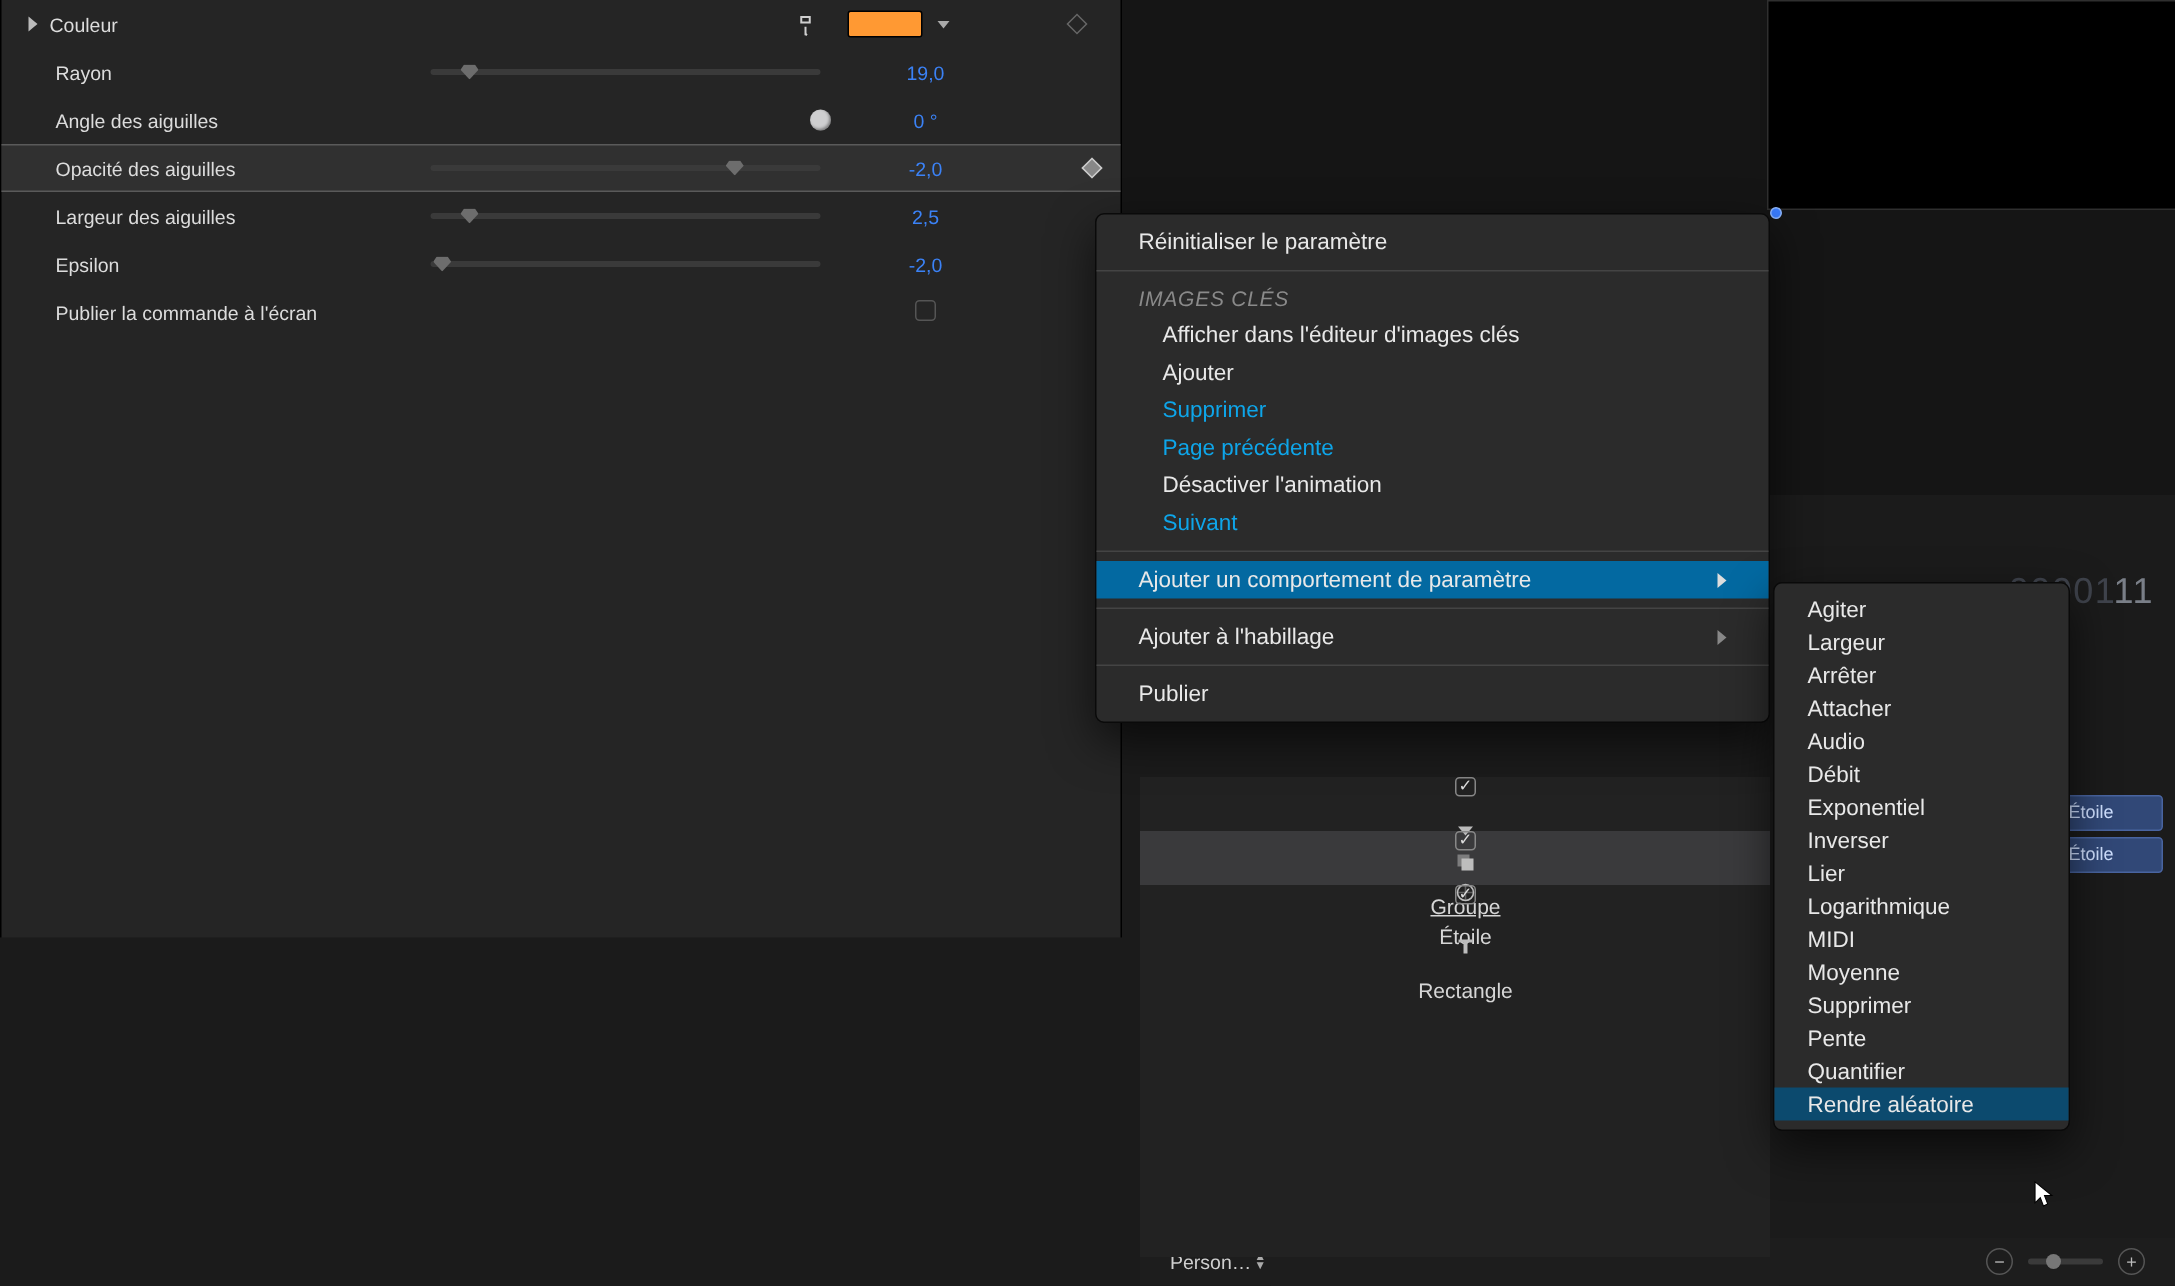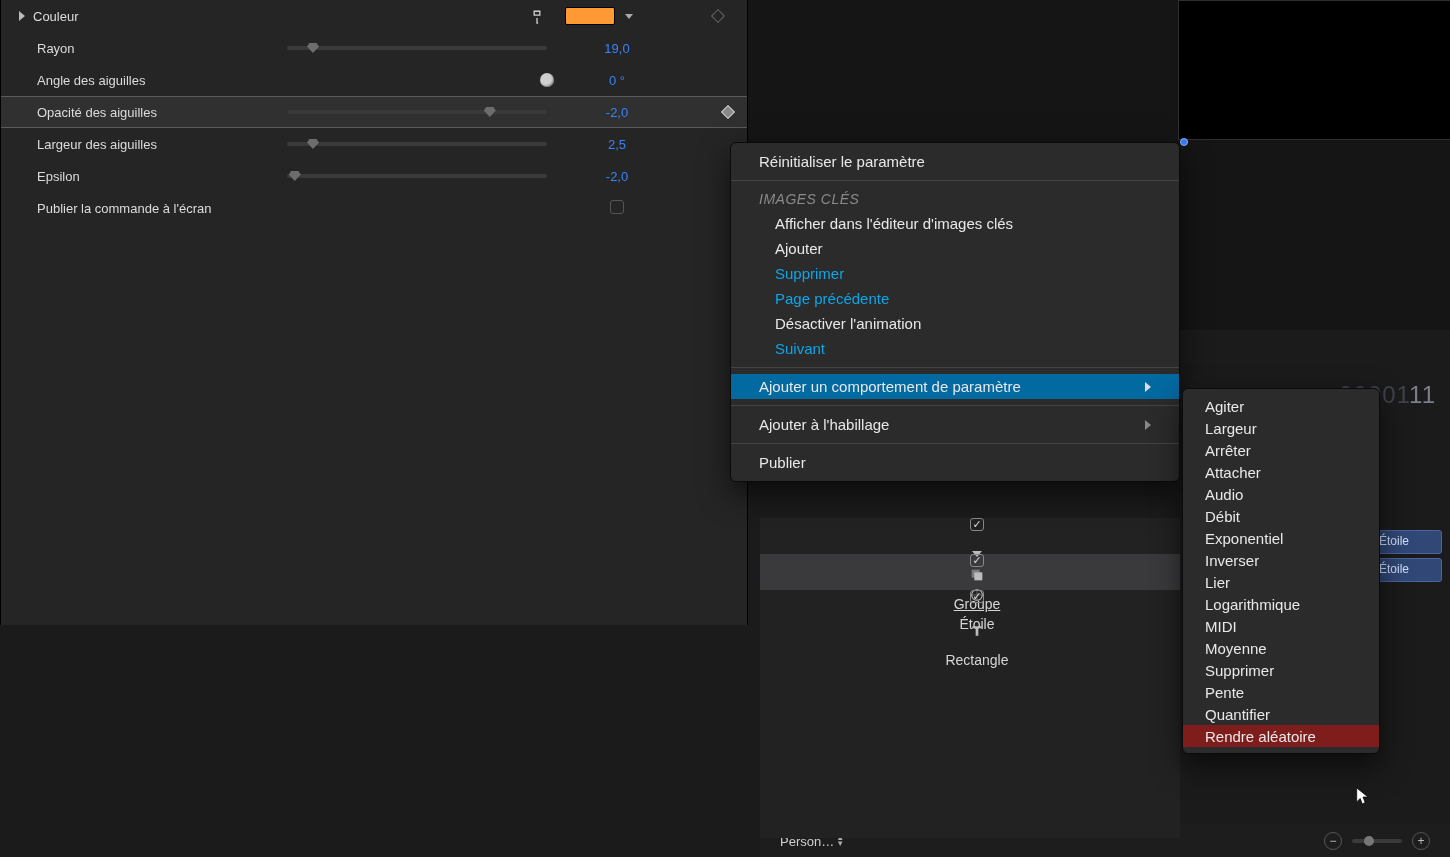--- a/index.html
+++ b/index.html
@@ -111,21 +111,21 @@
   .submenu-arrow.dim { border-left-color: #888; }
 
   
   .submenu {
     position: absolute; left: 1182px; top: 388px; width: 198px;
     background: #2b2b2b; border: 1px solid #0a0a0a; border-radius: 6px;
     box-shadow: 0 12px 30px rgba(0,0,0,.6);
     padding: 6px 0; z-index: 60;
   }
   .submenu .menu-item { font-size: 15px; padding: 2.5px 22px; }
-  .submenu .menu-item.highlight { background: #7f1d1d; }
+  .submenu .menu-item.highlight { background: #0c4a6e; }
 
   .cursor-arrow {
     position: absolute; left: 1356px; top: 787px; z-index: 70;
     width: 14px; height: 20px;
   }
 
   
   .layer-area {
     position: absolute; left: 760px; top: 518px; width: 420px; height: 320px;
     background: #222; color: #d6d6d6; z-index: 10;

